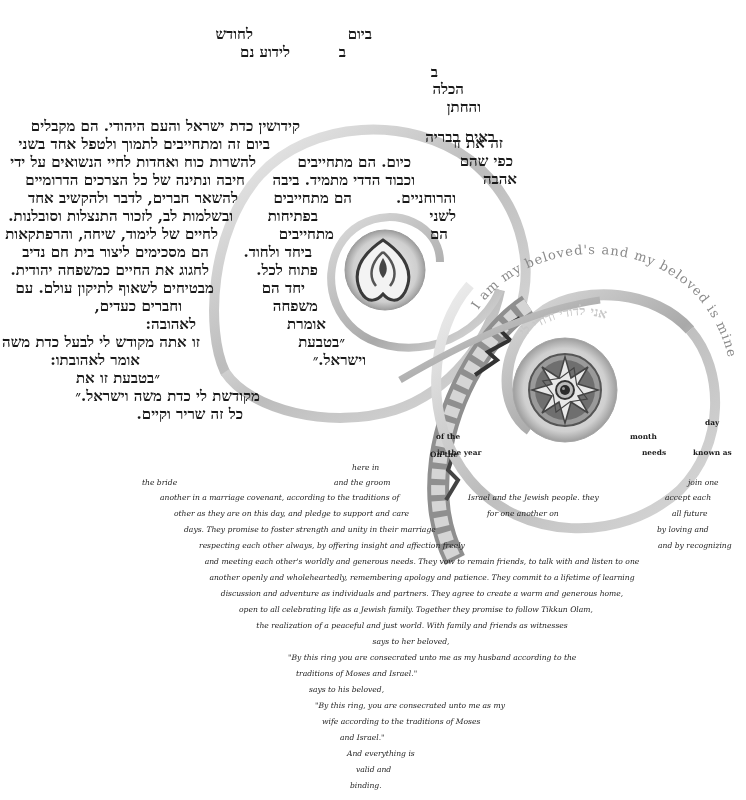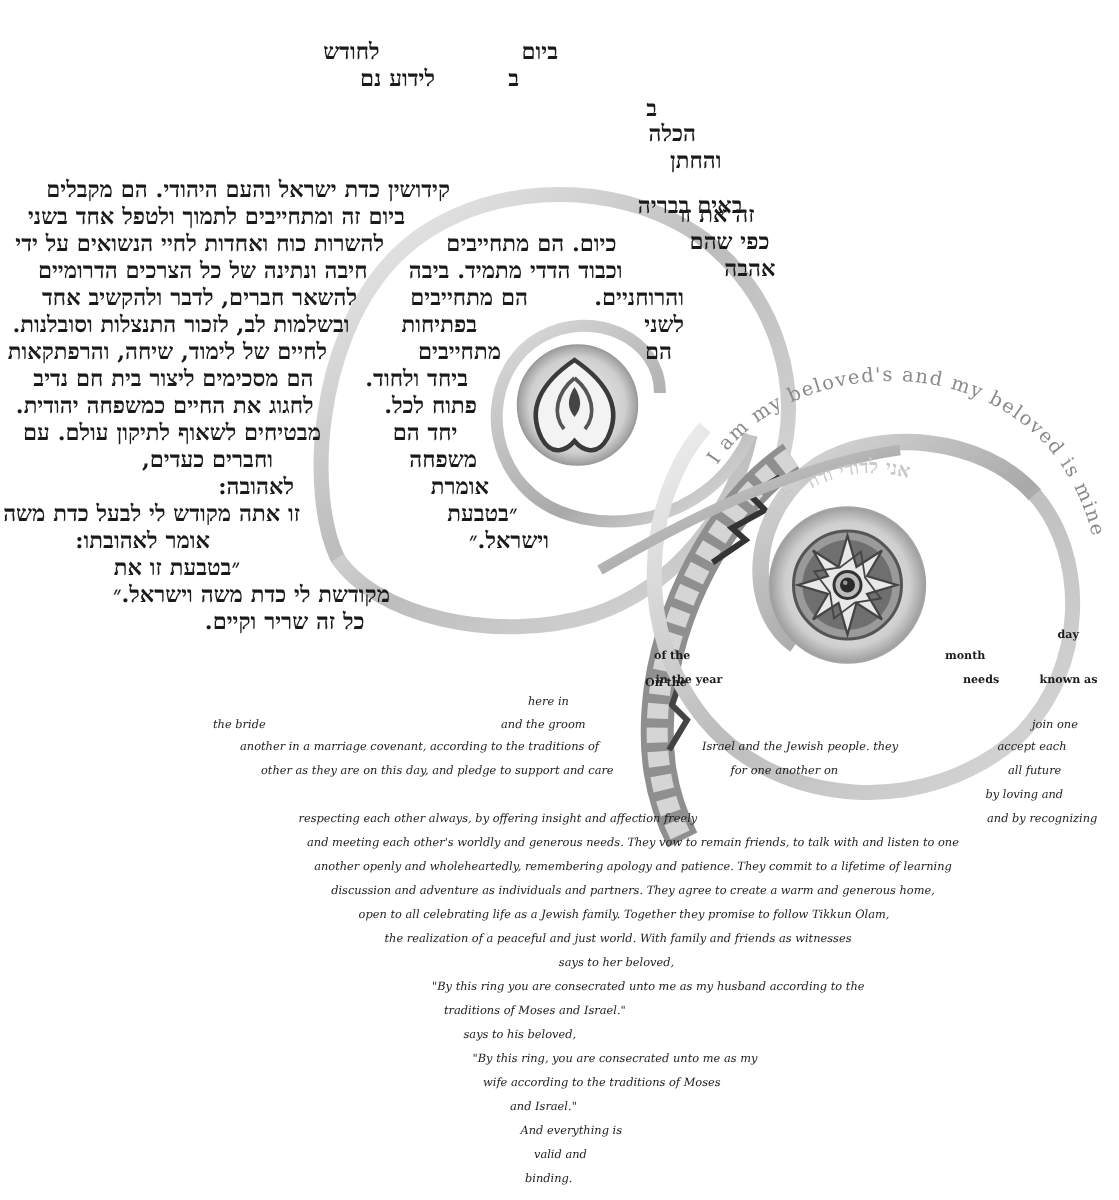--- a/index.html
+++ b/index.html
@@ -154,20 +154,21 @@
   <div class="en" style="left:688px;top:478px;">join one</div>
 
   <div class="en" style="left:160px;top:493px;">another in a marriage covenant, according to the traditions of</div>
   <div class="en" style="left:468px;top:493px;">Israel and the Jewish people.  they</div>
   <div class="en" style="left:665px;top:493px;">accept each</div>
 
   <div class="en" style="left:174px;top:509px;">other as they are on this day, and pledge to support and care</div>
   <div class="en" style="left:487px;top:509px;">for one another on</div>
   <div class="en" style="left:672px;top:509px;">all future</div>
 
+  <div class="en" style="left:184px;top:525px;">days.  They promise to foster strength and unity in their marriage</div>
   <div class="en" style="left:657px;top:525px;">by loving and</div>
 
   <div class="en" style="left:199px;top:541px;">respecting each other always, by offering insight and affection freely</div>
   <div class="en" style="left:658px;top:541px;">and by recognizing</div>
 
   <div class="en c" style="left:422px;top:557px;">and meeting each other's worldly and generous needs.  They vow to remain friends, to talk with and listen to one</div>
   <div class="en c" style="left:422px;top:573px;">another openly and wholeheartedly, remembering apology and patience.  They commit to a lifetime of learning</div>
   <div class="en c" style="left:422px;top:589px;">discussion and adventure as individuals and partners.  They agree to create a warm and generous home,</div>
   <div class="en c" style="left:416px;top:605px;">open to all celebrating life as a Jewish family.  Together they promise to follow Tikkun Olam,</div>
   <div class="en c" style="left:412px;top:621px;">the realization of a peaceful and just world.  With family and friends as witnesses</div>

